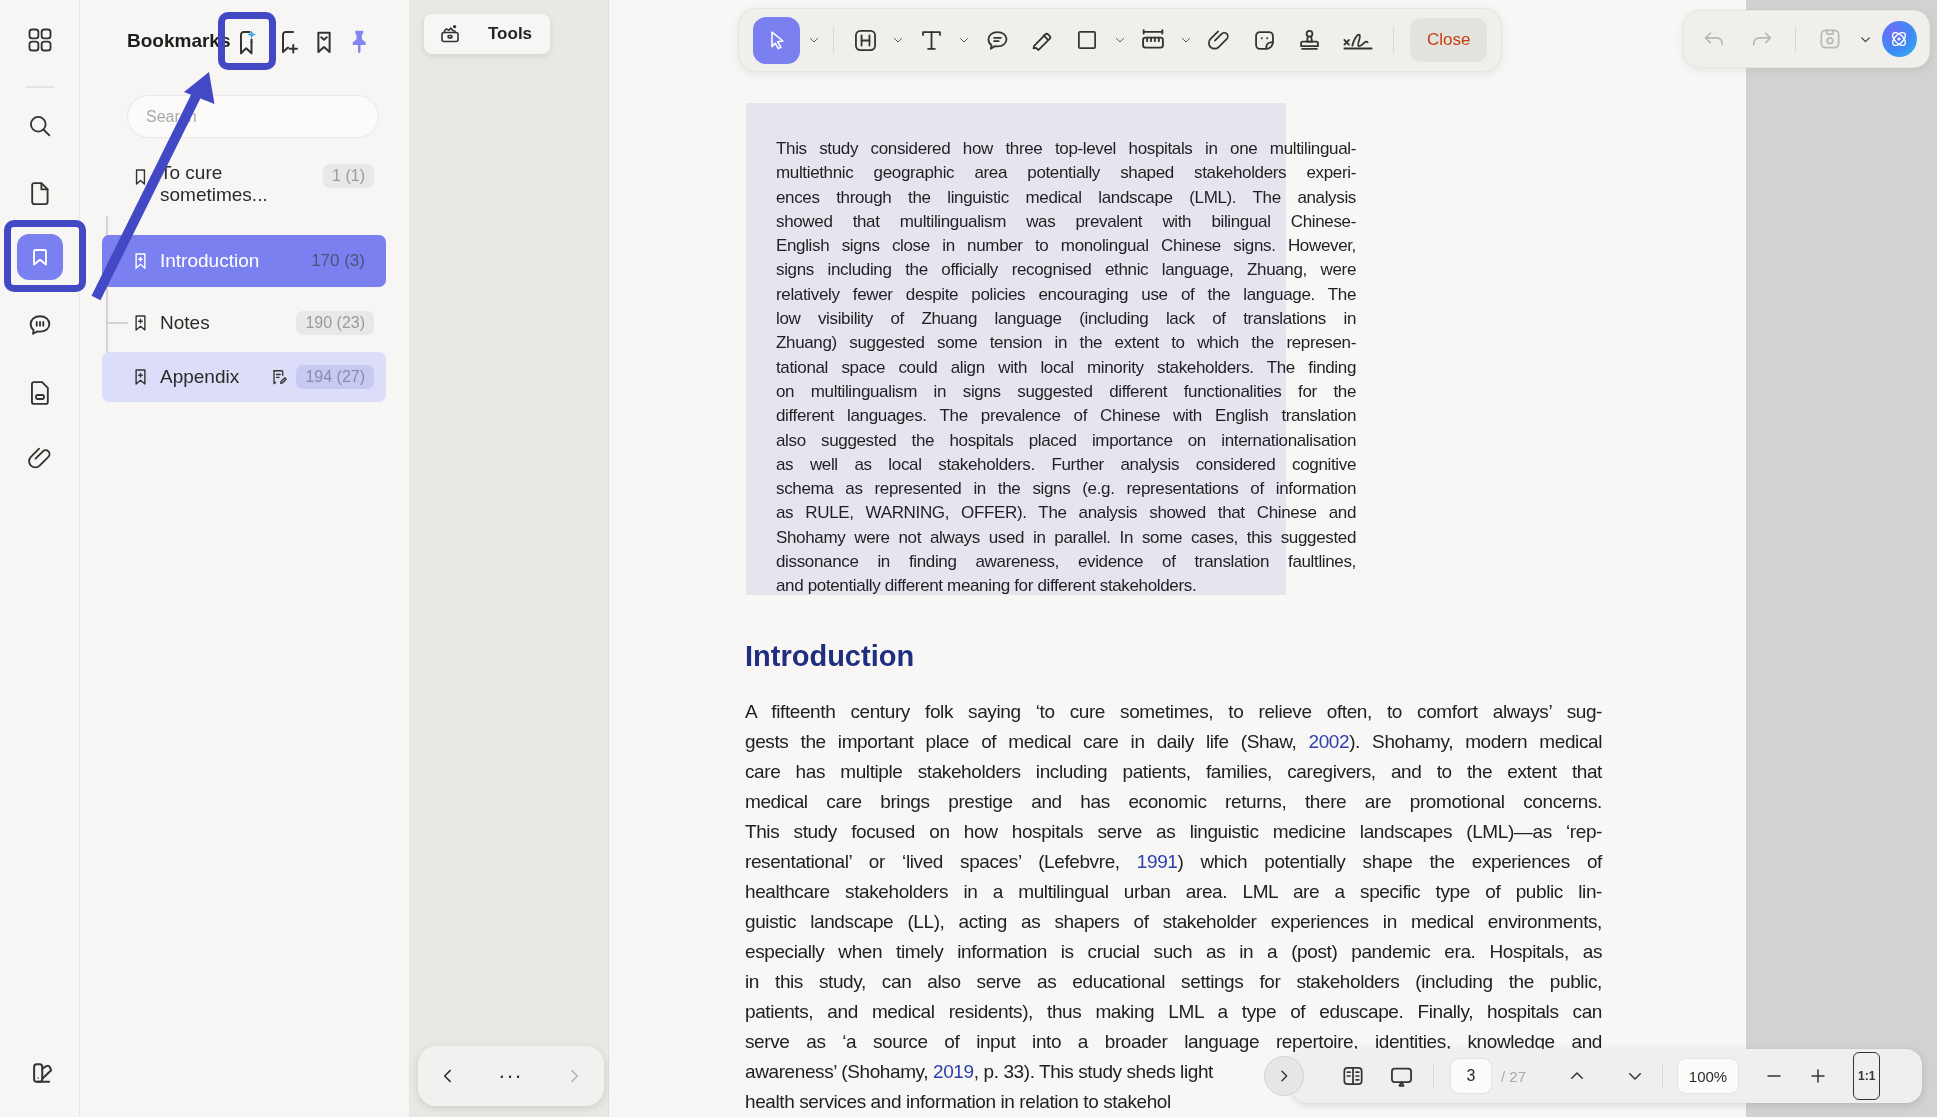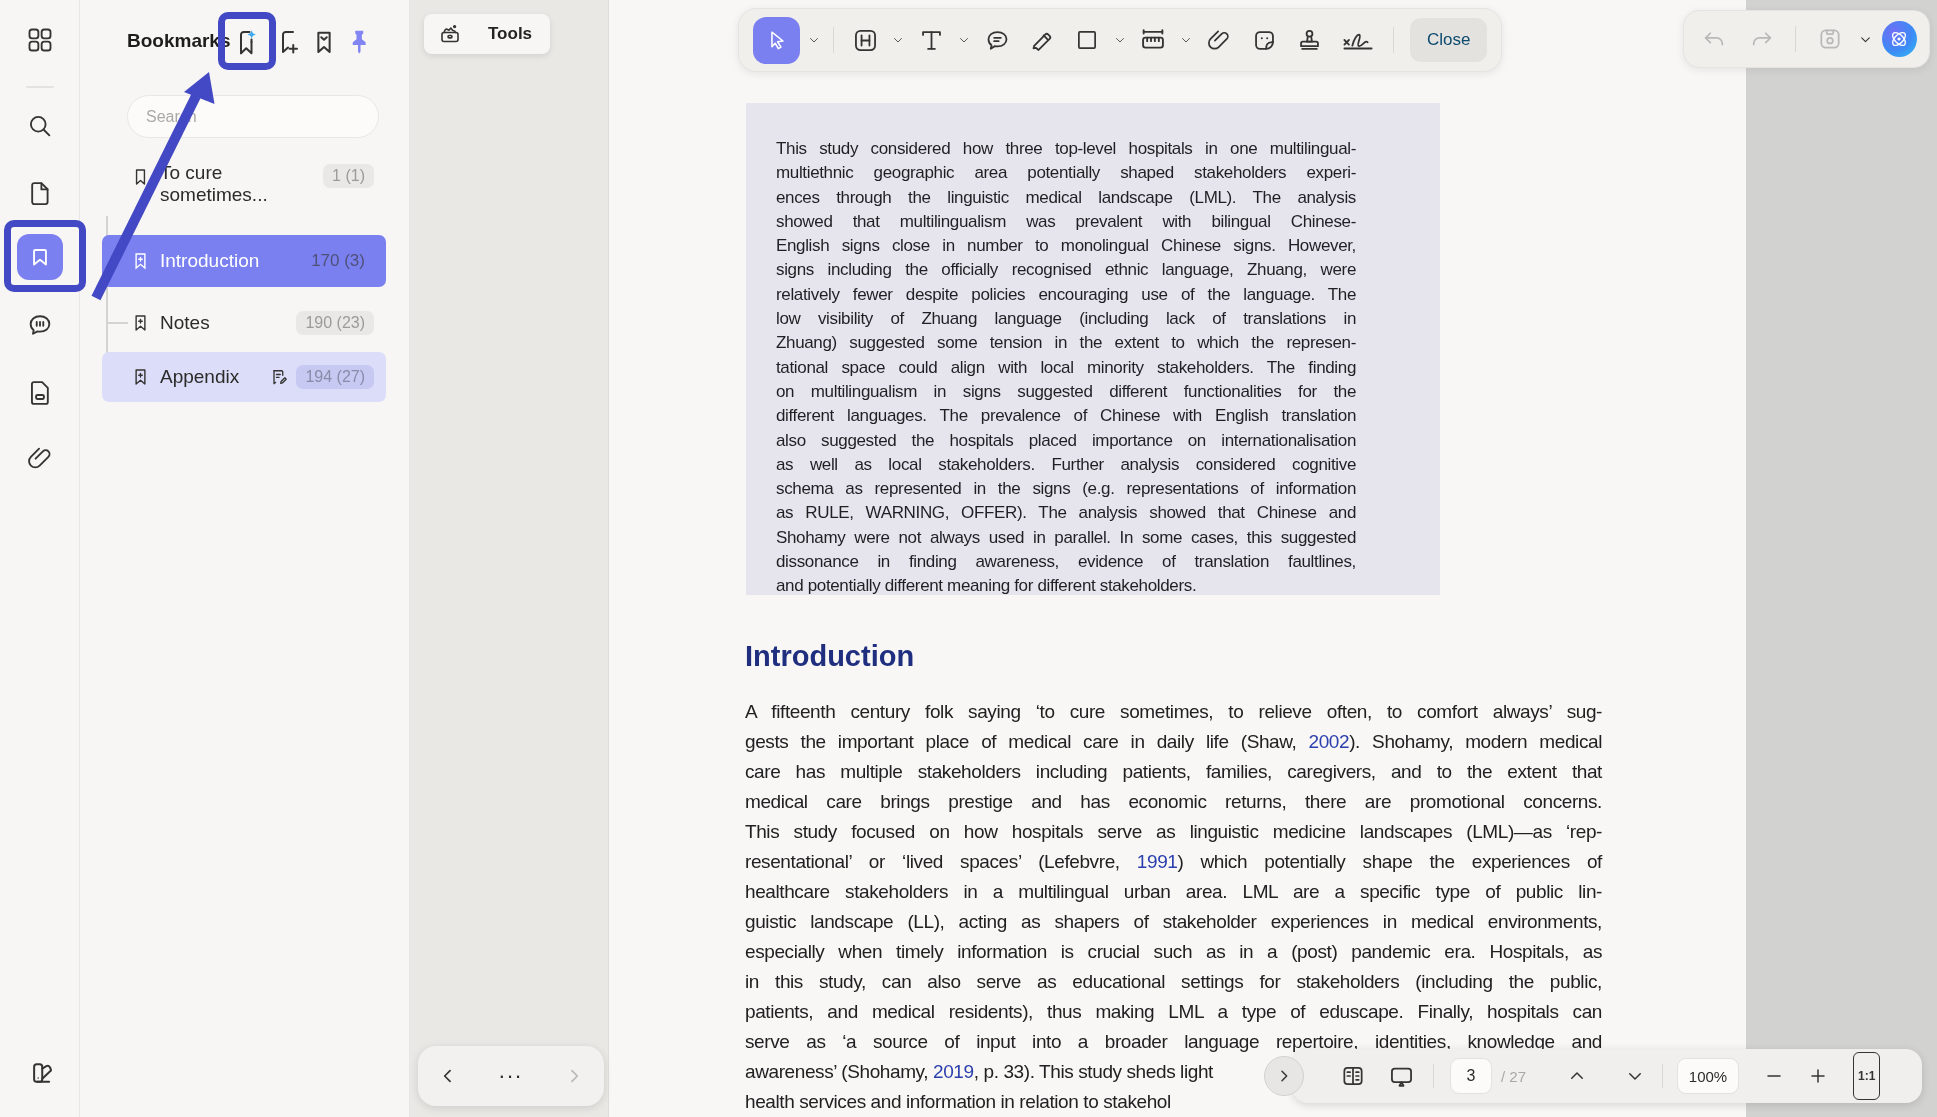--- a/index.html
+++ b/index.html
@@ -42,42 +42,42 @@
   
   .tools-panel { left:410px; top:0; width:199px; height:1117px; background:#e9e8e5; border-right:1px solid #dedddb; z-index:1; }
   .tools-btn { position:absolute; left:14px; top:14px; height:40px; padding:0 18px 0 14px; background:#f7f6f4;
     border-radius:8px; box-shadow:0 2px 6px rgba(0,0,0,.10); display:flex; align-items:center; gap:26px; cursor:pointer; }
   .tools-btn span { font-size:17px; font-weight:bold; color:#232321; }
   .panel-pager { position:absolute; left:8px; top:1046px; width:186px; height:60px; background:#f2f1ef;
     border-radius:18px; box-shadow:0 2px 8px rgba(0,0,0,.12); display:flex; align-items:center; justify-content:space-around; }
 
   
   .doc { left:609px; top:0; width:1137px; height:1117px; background:#f8f7f5; z-index:0; }
-  .abstract-box { position:absolute; left:137px; top:103px; width:694px; height:492px; background:#e6e5ed; }
+  .abstract-box { position:absolute; left:137px; top:103px; width:540px; height:492px; background:#e6e5ed; }
   .abstract-text { position:absolute; left:30px; top:34px; width:580px; font-size:17px; letter-spacing:-0.35px;
     line-height:24.3px; color:#1f1f24; }
   .line { text-align:justify; text-align-last:justify; white-space:nowrap; }
   .abstract-text .line:last-child { text-align-last:left; }
   .sec-heading { position:absolute; left:136px; top:640px; font-size:29px; font-weight:bold; color:#1f2e7f; }
   .intro-text { position:absolute; left:136px; top:697px; width:857px; font-size:19px; letter-spacing:-0.4px;
     line-height:30px; color:#212123; }
   .intro-text .line:nth-child(n+13) { text-align-last:left; }
   .link { color:#2b3fae; cursor:pointer; }
 
   .right-strip { left:1746px; top:0; width:191px; height:1117px; background:#d2d2d0; z-index:1; }
 
   
   .tb-main { left:738px; top:8px; height:64px; background:#f0efec; border:1px solid #e5e4e2; border-radius:18px;
     box-shadow:0 2px 8px rgba(0,0,0,.08); display:flex; align-items:center; padding:0 14px; gap:7px; z-index:5; }
   .tb-btn { width:38px; height:44px; display:flex; align-items:center; justify-content:center; border-radius:10px; cursor:pointer; }
   .tb-btn-active { width:47px; height:47px; background:#7b80f0; border-radius:13px; }
   .tb-chev { width:14px; height:44px; display:flex; align-items:center; justify-content:center; cursor:pointer; }
   .tb-div { width:1px; height:26px; background:#d9d8d6; margin:0 5px; }
   .close-btn { height:44px; padding:0 17px; background:#e3e2df; border-radius:11px; display:flex; align-items:center;
-    font-size:17px; color:#0c4a6e; cursor:pointer; margin-left:4px; }
+    font-size:17px; color:#c2410c; cursor:pointer; margin-left:4px; }
   .tb-right { left:1683px; top:10px; width:247px; height:58px; background:#f0efec; border:1px solid #e5e4e2;
     border-radius:16px; box-shadow:0 2px 8px rgba(0,0,0,.08); display:flex; align-items:center; padding:0 12px; gap:10px; z-index:5; }
   .gico { stroke:#b8b8b6; }
   .ai-badge { width:36px; height:36px; border-radius:50%; background:radial-gradient(circle at 32% 30%, #6f6ff5, #3d8af5 55%, #2fc0f2);
     display:flex; align-items:center; justify-content:center; cursor:pointer; }
 
   
   .bottom-pill { left:1292px; top:1049px; width:630px; height:54px; background:#f0efed; border-radius:16px;
     box-shadow:0 2px 8px rgba(0,0,0,.14); display:flex; align-items:center; z-index:6; }
   .bp-circle { left:1264px; top:1056px; width:40px; height:40px; border-radius:50%; background:#e7e6e4;

